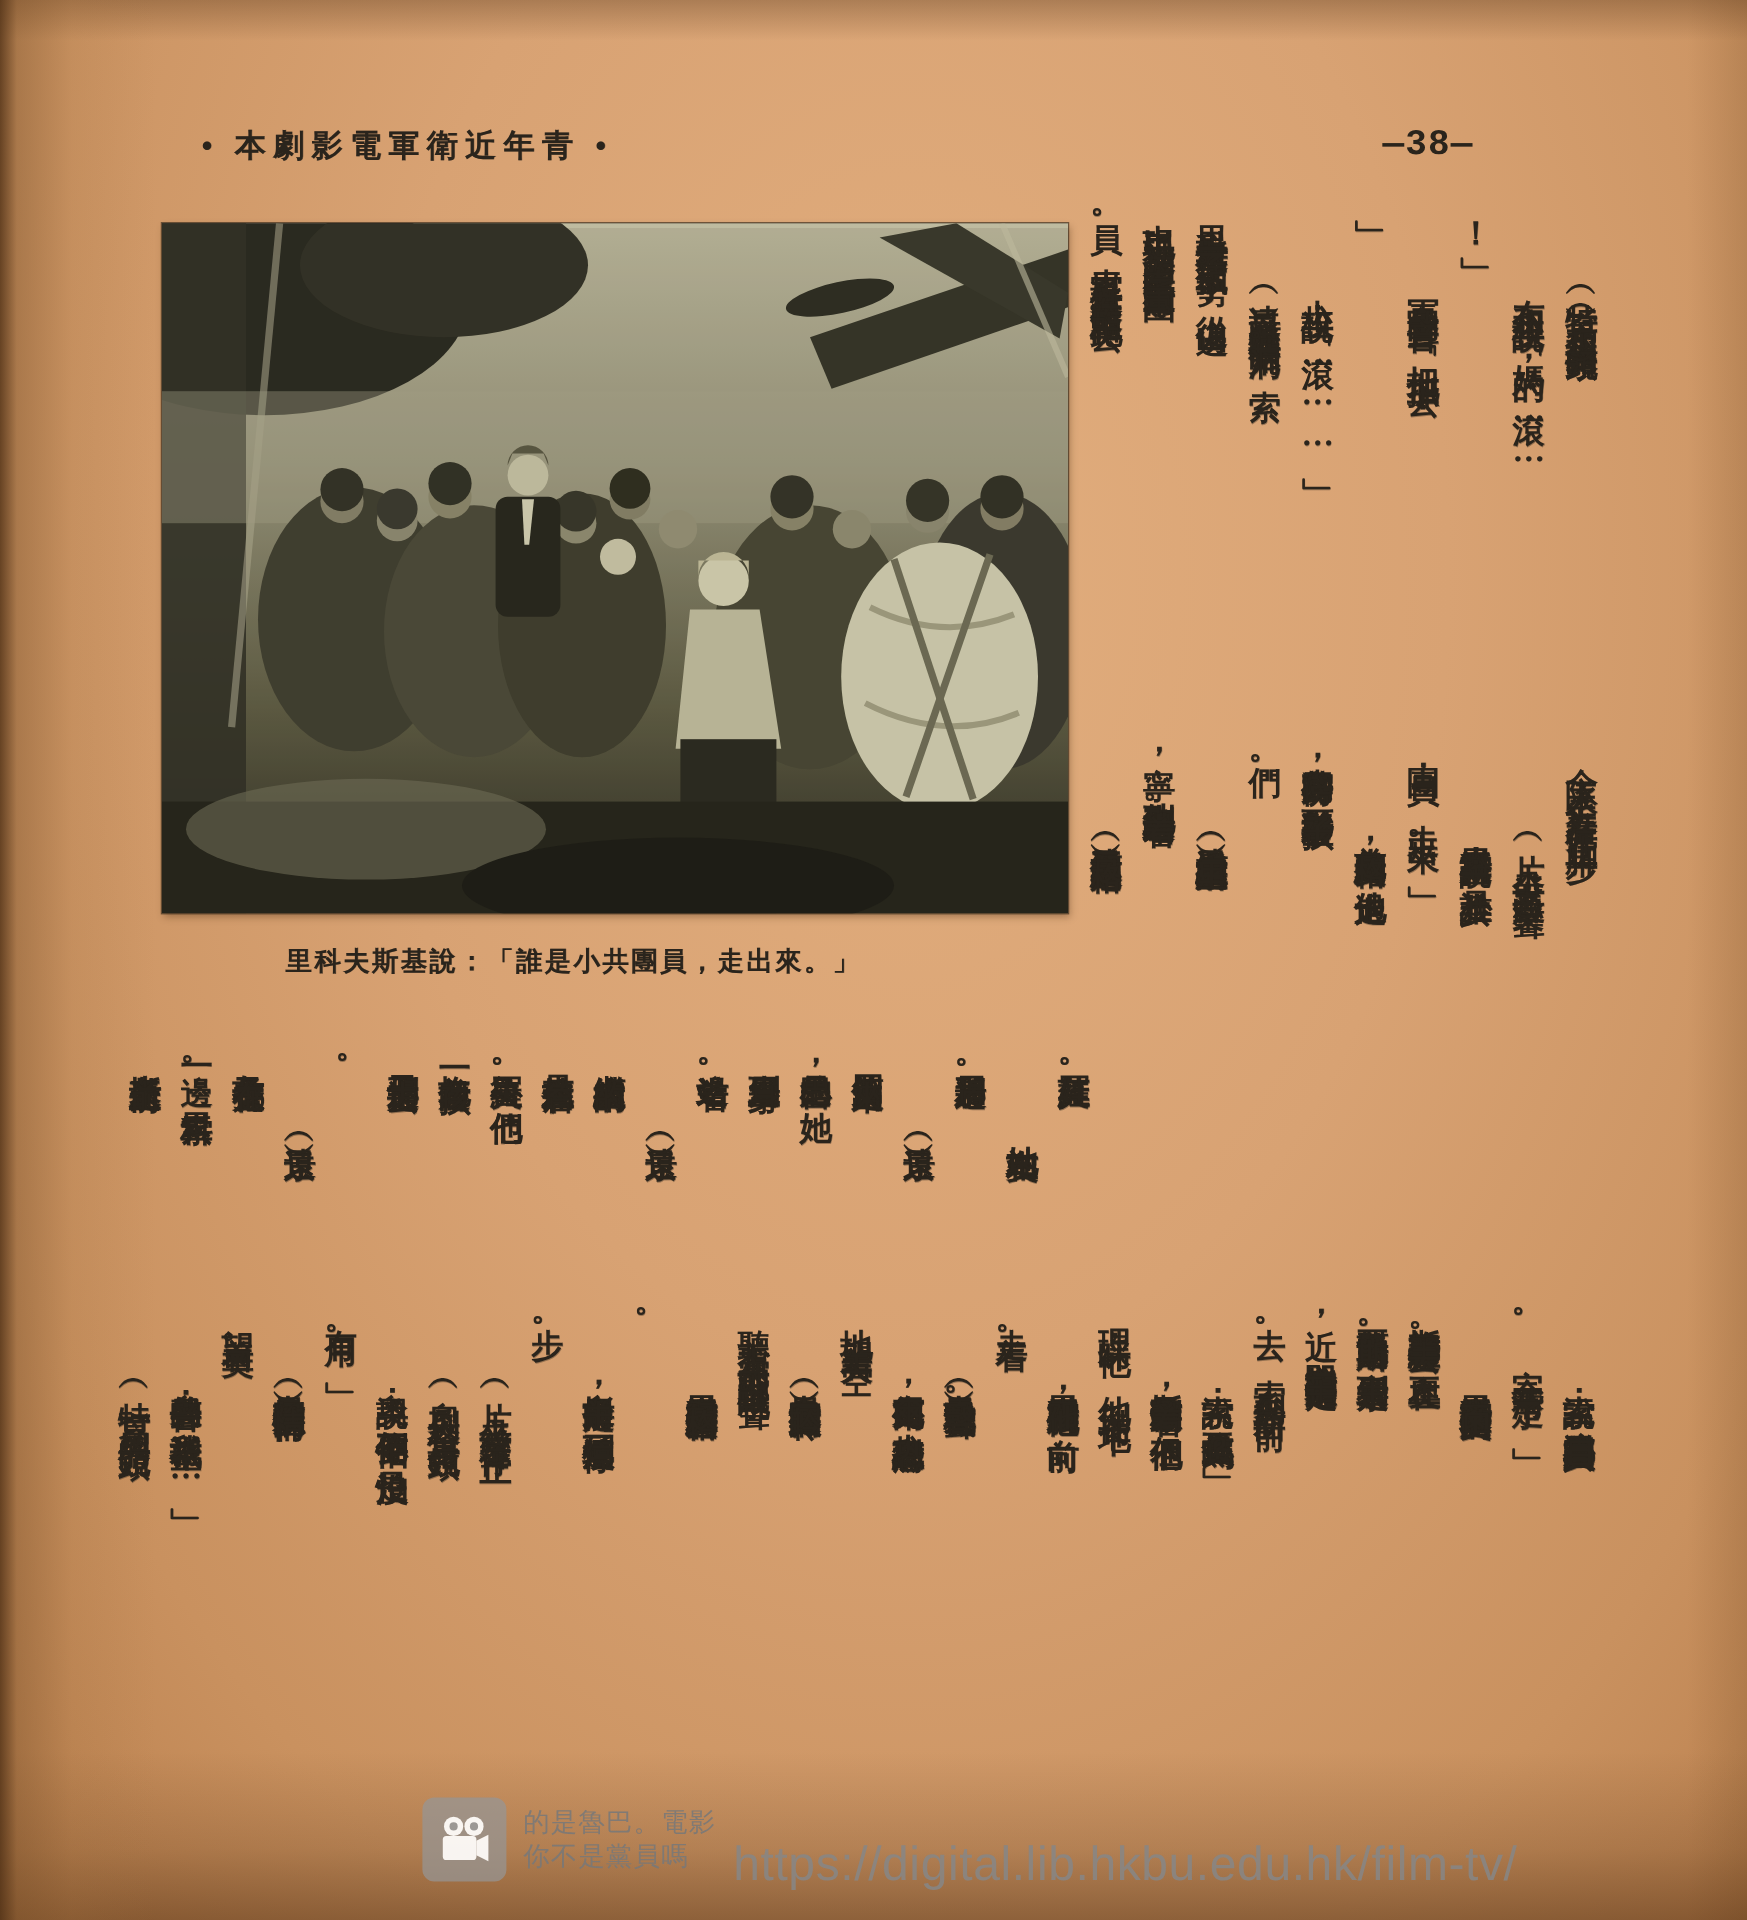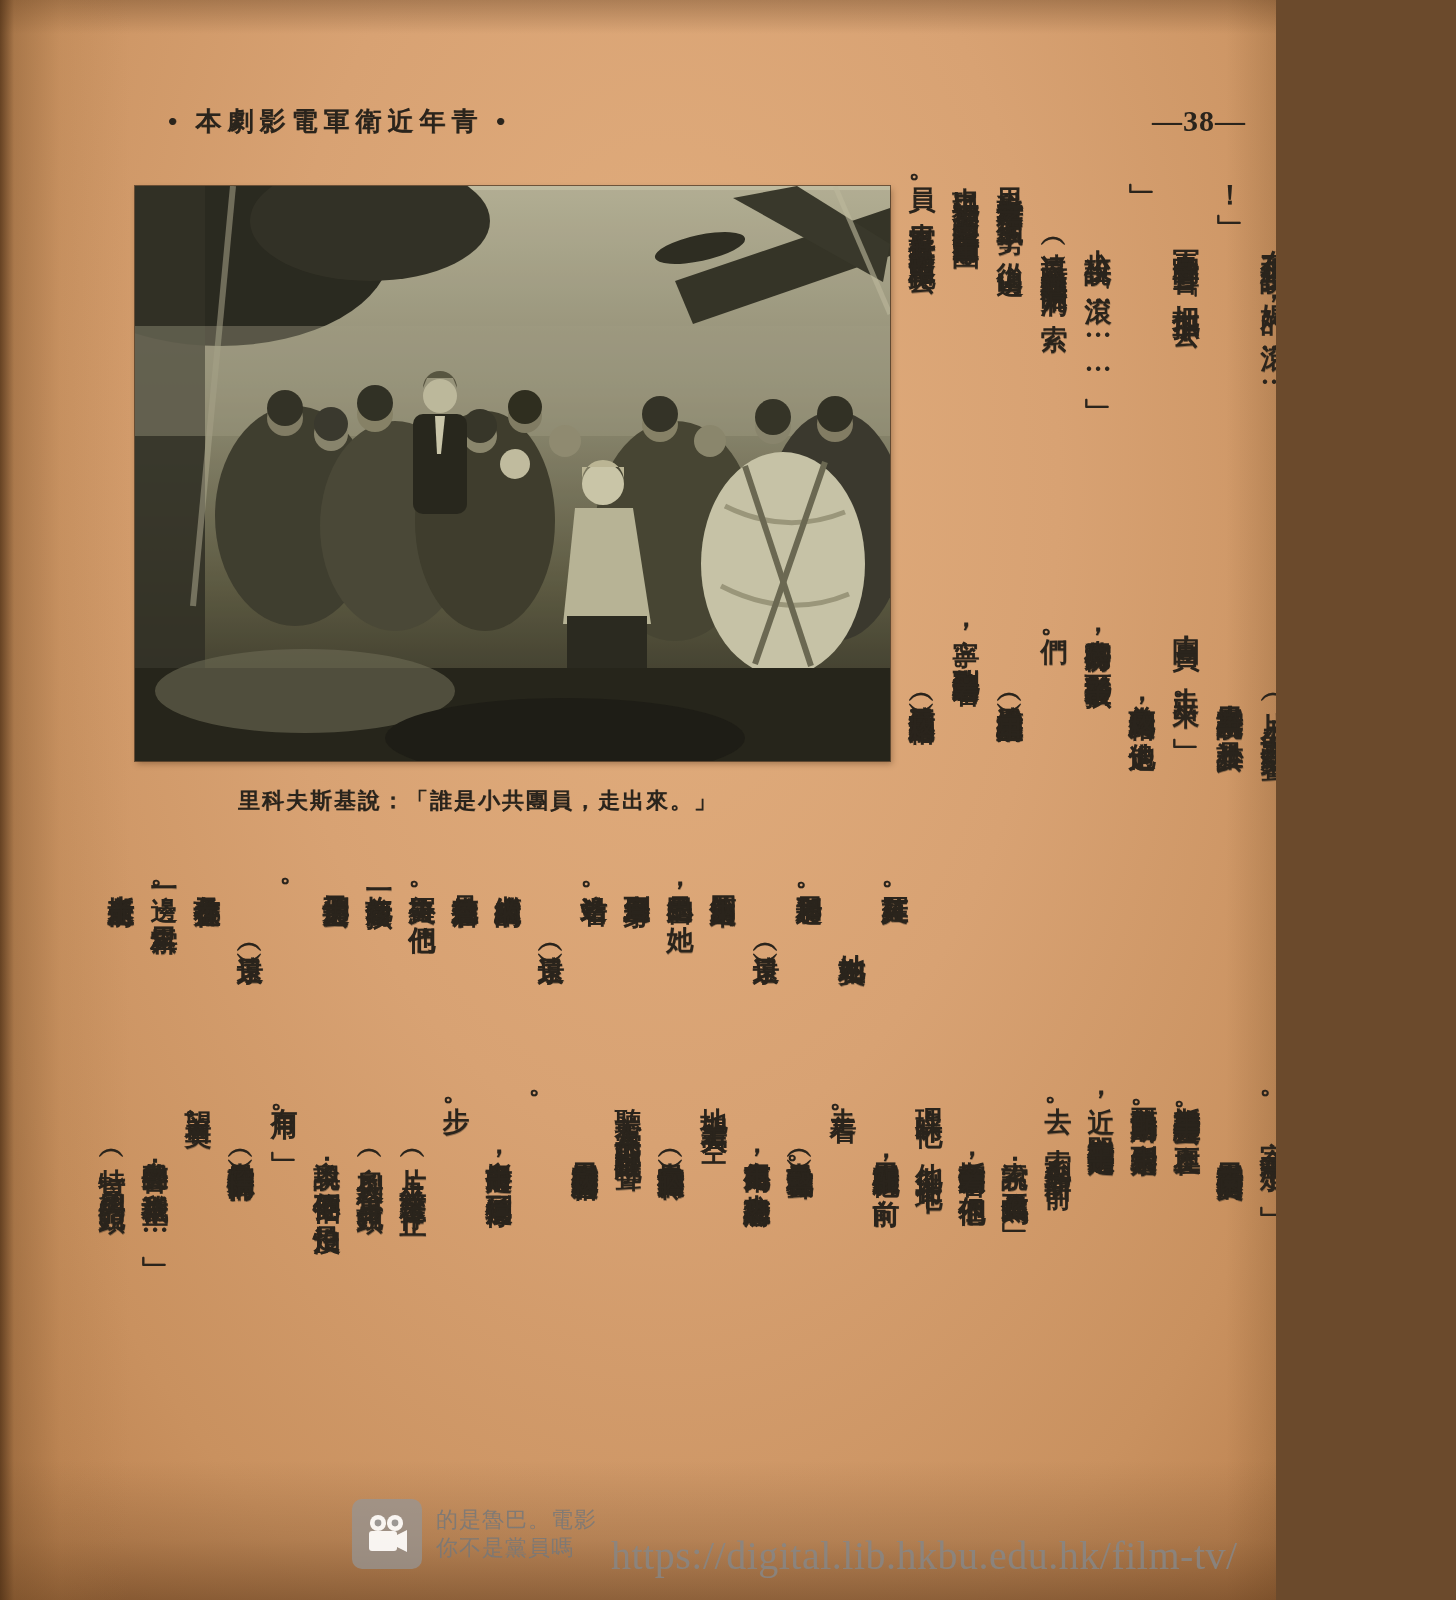--- a/index.html
+++ b/index.html
@@ -1,34 +1,34 @@
 <!DOCTYPE html>
 <html><head>
 <meta charset="utf-8">
 <title>青年近衛軍電影劇本 — 38</title>
 <style>
   html,body{margin:0;padding:0;background:#6b4a2c;}
   .page{
-    position:relative;width:1276px;height:1600px;overflow:hidden;
+    position:relative;width:1456px;height:1600px;overflow:hidden;
     background:
       linear-gradient(90deg, rgba(84,52,24,.85) 0px, rgba(128,86,46,.45) 14px, rgba(160,112,64,.18) 60px, rgba(0,0,0,0) 130px),
       linear-gradient(180deg, rgba(84,52,24,.35) 0px, rgba(0,0,0,0) 34px),
       linear-gradient(0deg, rgba(80,46,18,.5) 0px, rgba(90,55,25,.22) 60px, rgba(0,0,0,0) 140px),
       linear-gradient(270deg, rgba(120,80,40,.25) 0px, rgba(0,0,0,0) 50px),
       radial-gradient(ellipse at 52% 30%, #e2ae7e 0%, #d8a273 42%, #c9915f 78%, #b97f4d 100%);
     font-family:"Liberation Serif", serif;
   }
   .ink{color:#2a241c;}
   .header-title{
     position:absolute;left:168px;top:104px;font-size:26px;font-weight:700;
     letter-spacing:6px;white-space:nowrap;text-shadow:.4px .4px 0 rgba(42,36,28,.45);
   }
   .page-number{
     position:absolute;left:1152px;top:104px;font-size:30px;font-weight:600;letter-spacing:1px;
-    font-family:Liberation Serif, serif;
+    font-family:Liberation Mono, monospace;
   }
   .photo{
     position:absolute;left:135px;top:186px;width:755px;height:575px;
     background:#55523f;outline:1px solid rgba(40,32,20,.6);
     box-shadow:2px 3px 6px rgba(60,35,12,.35);
   }
   .photo svg{display:block;width:100%;height:100%;}
   .caption{
     position:absolute;left:238px;top:786px;font-size:22px;font-weight:700;letter-spacing:2px;
     white-space:nowrap;text-shadow:.4px .4px 0 rgba(42,36,28,.4);
@@ -42,21 +42,21 @@
     position:absolute;left:352px;top:1488px;display:flex;align-items:center;gap:14px;
     opacity:.92;
   }
   .wm-logo{
     width:70px;height:70px;border-radius:10px;background:rgba(150,150,150,.78);
     display:flex;align-items:center;justify-content:center;flex:0 0 auto;
   }
   .wm-brand{display:flex;flex-direction:column;gap:2px;color:rgba(120,120,120,.95);
     font-family:"Liberation Sans", sans-serif;font-size:22px;line-height:26px;letter-spacing:1px;}
   .wm-url{
-    font-family:Liberation Serif, serif;font-size:40px;color:rgba(135,135,135,.92);
+    font-family:Liberation Sans, sans-serif;font-size:40px;color:rgba(135,135,135,.92);
     letter-spacing:.5px;white-space:nowrap;margin-top:44px;
   }
   .band-host{position:absolute;inset:0;}
 </style>
 </head>
 <body>
 
 <div class="page">
 
   <div class="header-title ink">• 本劇影電軍衛近年青 •</div>

